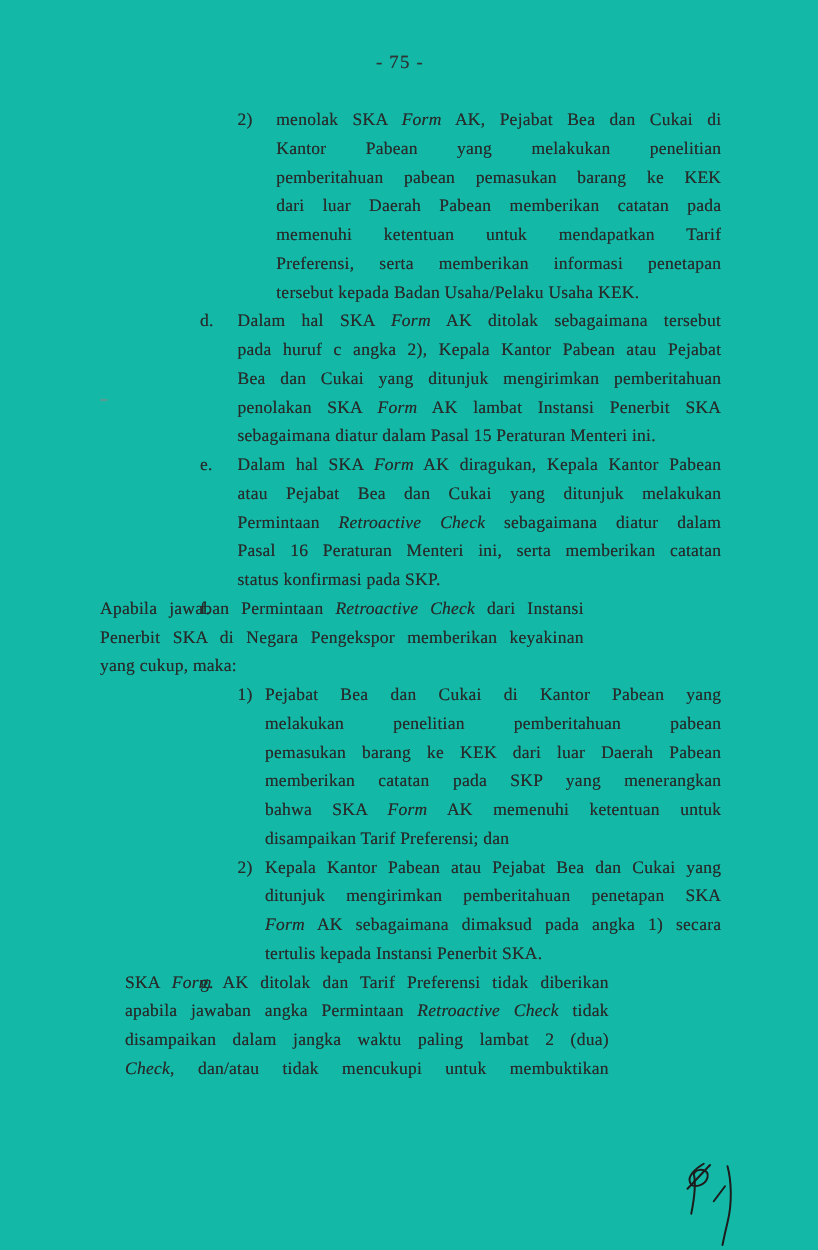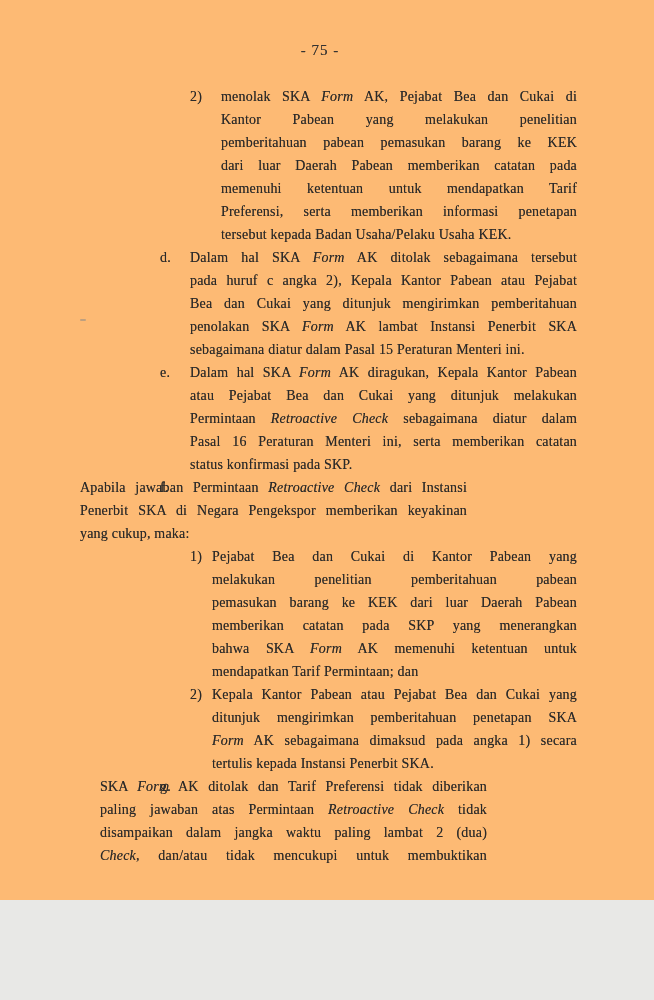--- a/index.html
+++ b/index.html
@@ -3,23 +3,23 @@
 <meta charset="utf-8">
 <style>
   html, body {
     margin: 0;
     padding: 0;
     background: #e8e8e6;
   }
   .page {
     position: relative;
     width: 654px;
-    height: 900px;
+    height: 1000px;
     margin: 0 auto;
-    background: #fdba74;
+    background: #14b8a6;
     overflow: hidden;
     font-family: "Liberation Serif", "DejaVu Serif", serif;
     color: #2a2a2a;
   }
   .page-number {
     position: absolute;
     top: 42px;
     left: 0;
     width: 640px;
     text-align: center;
@@ -139,37 +139,37 @@
         </div>
       </div>
       <div class="block">
         <span class="item-label" style="left: 190px;">1)</span>
         <div class="lines" style="margin-left: 212px; width: 365px;">
           <div class="line"><span>Pejabat Bea dan Cukai di Kantor Pabean yang</span></div>
           <div class="line"><span>melakukan penelitian pemberitahuan pabean</span></div>
           <div class="line"><span>pemasukan barang ke KEK dari luar Daerah Pabean</span></div>
           <div class="line"><span>memberikan catatan pada SKP yang menerangkan</span></div>
           <div class="line"><span>bahwa SKA </span><i>Form</i><span> AK memenuhi ketentuan untuk</span></div>
-          <div class="line last"><span>mendapatkan Tarif Permintaan; dan</span></div>
+          <div class="line last"><span>disampaikan Tarif Preferensi; dan</span></div>
         </div>
       </div>
       <div class="block">
         <span class="item-label" style="left: 190px;">2)</span>
         <div class="lines" style="margin-left: 212px; width: 365px;">
           <div class="line"><span>Kepala Kantor Pabean atau Pejabat Bea dan Cukai yang</span></div>
           <div class="line"><span>ditunjuk mengirimkan pemberitahuan penetapan SKA</span></div>
           <div class="line"><i>Form</i><span> AK sebagaimana dimaksud pada angka 1) secara</span></div>
           <div class="line last"><span>tertulis kepada Instansi Penerbit SKA.</span></div>
         </div>
       </div>
       <div class="block">
         <span class="item-label" style="left: 160px;">g.</span>
         <div class="lines" style="margin-left: 100px; width: 387px;">
           <div class="line"><span>SKA </span><i>Form</i><span> AK ditolak dan Tarif Preferensi tidak diberikan</span></div>
-          <div class="line"><span>paling jawaban atas Permintaan </span><i>Retroactive Check</i><span> tidak</span></div>
+          <div class="line"><span>apabila jawaban angka Permintaan </span><i>Retroactive Check</i><span> tidak</span></div>
           <div class="line"><span>disampaikan dalam jangka waktu paling lambat 2 (dua)</span></div>
           <div class="line"><i>Check</i><span>, dan/atau tidak mencukupi untuk membuktikan</span></div>
         </div>
       </div>
     </div>
 
   <svg class="paraf" viewBox="540 918 70 85" xmlns="http://www.w3.org/2000/svg" aria-hidden="true">
     <path d="M 563 931 C 556 935 550 941 552 946 C 554 951 564 949 566 942 C 568 935 558 934 555 939 C 557 947 556 956 553 971"></path>
     <path d="M 550 951 L 568 932"></path>
     <path d="M 582 933 C 585 944 586 962 582 978 C 580 986 579 991 578 996"></path>

